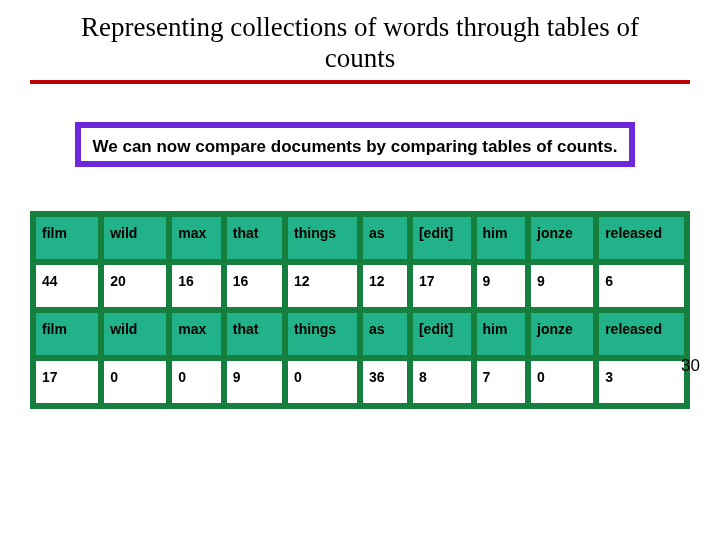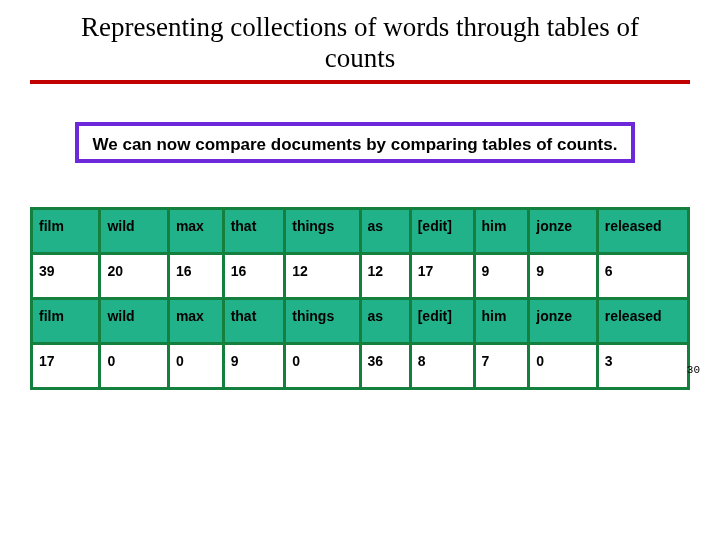--- a/index.html
+++ b/index.html
@@ -1,27 +1,27 @@
 <!DOCTYPE html>
 <html><head>
 <meta charset="utf-8">
 <style>
   * { box-sizing: border-box; margin: 0; padding: 0; }
   html, body { width: 720px; height: 540px; background: #fff; font-family: "Times New Roman", Times, serif; }
   .slide { width: 720px; height: 388px; position: relative; padding: 12px 30px 0 30px; }
   .title { text-align: center; font-size: 27px; font-weight: 400; line-height: 1.15; margin: 0 30px 4px 30px; }
   .rule { height: 4px; background: #c00000; margin: 6px 0 0 0; }
-  .box { margin: 38px 0 0 45px; width: 560px; border: 4px solid #6d28d9; padding: 8px 8px 4px 8px; font-family: Arial, Helvetica, sans-serif; font-weight: 700; font-size: 17px; text-align: center; line-height: 1.25; }
+  .box { margin: 38px 0 0 45px; width: 560px; border: 6px solid #6d28d9; padding: 8px 8px 4px 8px; font-family: Arial, Helvetica, sans-serif; font-weight: 700; font-size: 17px; text-align: center; line-height: 1.25; }
   .box .line2 { margin-top: 24px; margin-bottom: 0; }
   .tablewrap { margin-top: 44px; }
   table { border-collapse: collapse; width: 100%; table-layout: fixed; font-family: Arial, Helvetica, sans-serif; font-size: 14px; font-weight: 700; color: #000; }
-  td { padding: 8px 6px 18px 6px; text-align: left; vertical-align: top; border: 3px solid #15803d; }
+  td { padding: 8px 6px 18px 6px; text-align: left; vertical-align: top; border: 6px solid #15803d; }
   tr.head td { background: #22b28a; }
   tr.vals td { background: #fff; }
-  .pagenum { position: absolute; bottom: 12px; right: 20px; font-family: Liberation Mono, monospace; font-size: 11px; }
+  .pagenum { position: absolute; bottom: 12px; right: 20px; font-family: Liberation Sans, sans-serif; font-size: 17px; }
 </style>
 </head>
 <body>
 
 <div class="slide">
   <h1 class="title">Representing collections of words through tables of counts</h1>
   <div class="rule"></div>
 
   <div class="box">
     <div>We can now compare documents by comparing tables of counts.</div>
@@ -48,21 +48,21 @@
             <td>max</td>
             <td>that</td>
             <td>things</td>
             <td>as</td>
             <td>[edit]</td>
             <td>him</td>
             <td>jonze</td>
             <td>released</td>
           </tr>
       <tr class="vals" id="v1">
-            <td>39</td>
+            <td>44</td>
             <td>20</td>
             <td>16</td>
             <td>16</td>
             <td>12</td>
             <td>12</td>
             <td>17</td>
             <td>9</td>
             <td>9</td>
             <td>6</td>
           </tr>

